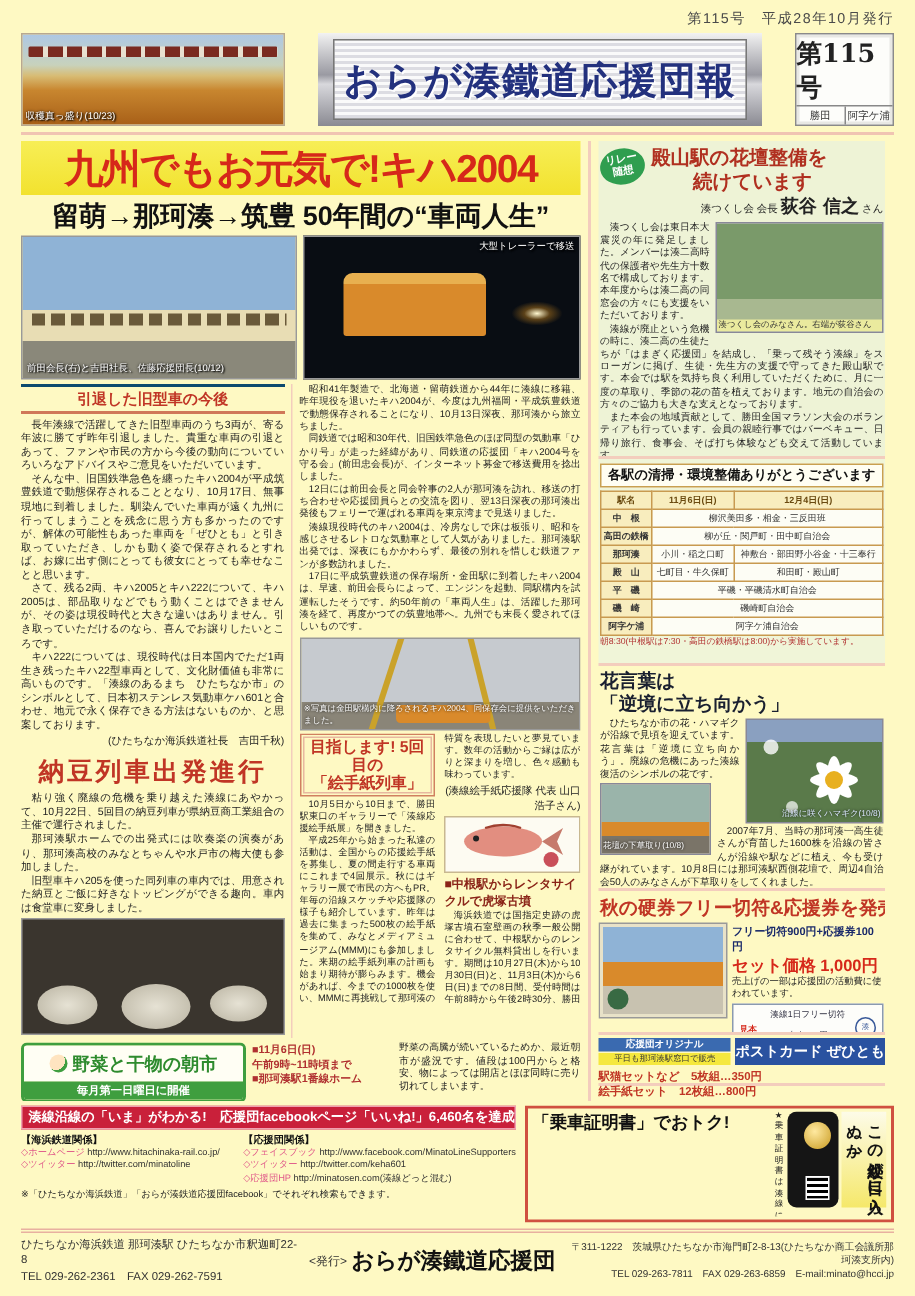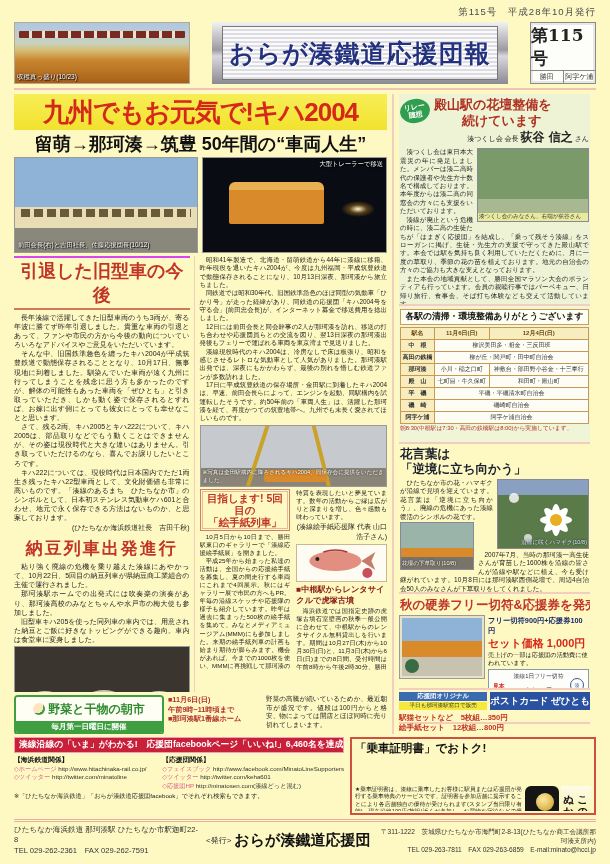--- a/index.html
+++ b/index.html
@@ -56,22 +56,22 @@
   .photo-night .train { position:absolute; left:14%; top:26%; width:52%; height:44%;
     background:linear-gradient(180deg,#e8b050 0 18%,#d98a2b 18% 100%); border-radius:6px 6px 2px 2px; }
   .photo-night .glow { position:absolute; right:6%; top:46%; width:34px; height:16px; border-radius:50%;
     background:radial-gradient(closest-side,#fff8d0,#d8902066,transparent); }
   .photo-night .cap { right:3px; top:2px; }
 
   .art-row { display:flex; height:436px; overflow:hidden; }
   .col-l { width:181px; padding-right:4px; border-right:1px solid #f3cdbd; overflow:hidden; }
   .col-m { width:193px; padding-left:5px; overflow:hidden; }
 
-  .h-red { font-size:18px; font-weight:900; color:#c03525; text-align:center;
-    border-top:2px solid #d946ef; border-bottom:2px solid #d07858; padding:1px 0; margin-bottom:3px; }
+  .h-red { font-size:10px; font-weight:900; color:#c03525; text-align:center;
+    border-top:2px solid #0c4a6e; border-bottom:2px solid #d07858; padding:1px 0; margin-bottom:3px; }
   p.b { font-size:7px; line-height:1.3; color:#222; text-align:justify; text-indent:1em; }
   .col-m p.b { font-size:6.4px; }
   .sig { font-size:7px; color:#222; text-align:right; margin:1px 0 2px 0; }
   .natto-h { font-size:17px; font-weight:900; color:#c03525; text-align:center; letter-spacing:2px; margin:4px 0 2px 0; }
   .photo-taiko { position:relative; height:78px; margin-top:2px; border:1px solid #999; background:#3a352e; overflow:hidden; }
   .photo-taiko i { position:absolute; border-radius:50%; background:radial-gradient(#e6e2d4,#b8b2a0); }
   .photo-taiko i:nth-child(1){ left:6%; bottom:8%; width:40px; height:26px; }
   .photo-taiko i:nth-child(2){ left:38%; bottom:4%; width:46px; height:30px; }
   .photo-taiko i:nth-child(3){ left:72%; bottom:10%; width:38px; height:24px; }
 
@@ -174,21 +174,21 @@
   .fb-band { background:#c9203a; border:1px solid #f0a0b0; color:#fff; font-size:8.8px; font-weight:900;
     padding:1px 4px; white-space:nowrap; overflow:hidden; }
   .links { display:flex; gap:8px; margin-top:2px; }
   .links .grp { flex:1; }
   .links h5 { font-size:6.8px; color:#111; }
   .links .li { font-size:6.2px; line-height:1.35; white-space:nowrap; overflow:hidden; }
   .links .lab { color:#e05a8a; }
   .links .url { color:#333; }
   .links-note { font-size:6.2px; color:#222; margin-top:2px; }
 
-  .panel-cert { flex:1; border:2px solid #d05040; padding:2px 3px; display:flex; flex-direction:column; overflow:hidden;gap:30px; }
+  .panel-cert { flex:1; border:2px solid #d05040; padding:2px 3px; display:flex; flex-direction:row; overflow:hidden;gap:30px; }
   .cert-title { font-size:11.5px; font-weight:900; color:#111; }
   .cert-flex { display:flex; gap:3px; flex:1; overflow:hidden; }
   .cert-bullets { flex:1; overflow:hidden; }
   .cert-bullets p { font-size:5.7px; line-height:1.3; color:#222; text-align:justify; }
   .inro-wrap { width:66px; display:flex; gap:2px; flex:none; }
   .inro { width:40px; height:64px; background:#151515; border-radius:6px; position:relative; }
   .inro .crest { position:absolute; left:11px; top:7px; width:18px; height:18px; border-radius:50%;
     background:radial-gradient(circle at 40% 35%,#ffe9a0,#c89a20); }
   .inro .qr { position:absolute; left:13px; bottom:6px; width:14px; height:14px; background:
     repeating-linear-gradient(0deg,#000 0 2px,#fff 2px 4px),#fff; outline:1px solid #fff; }

